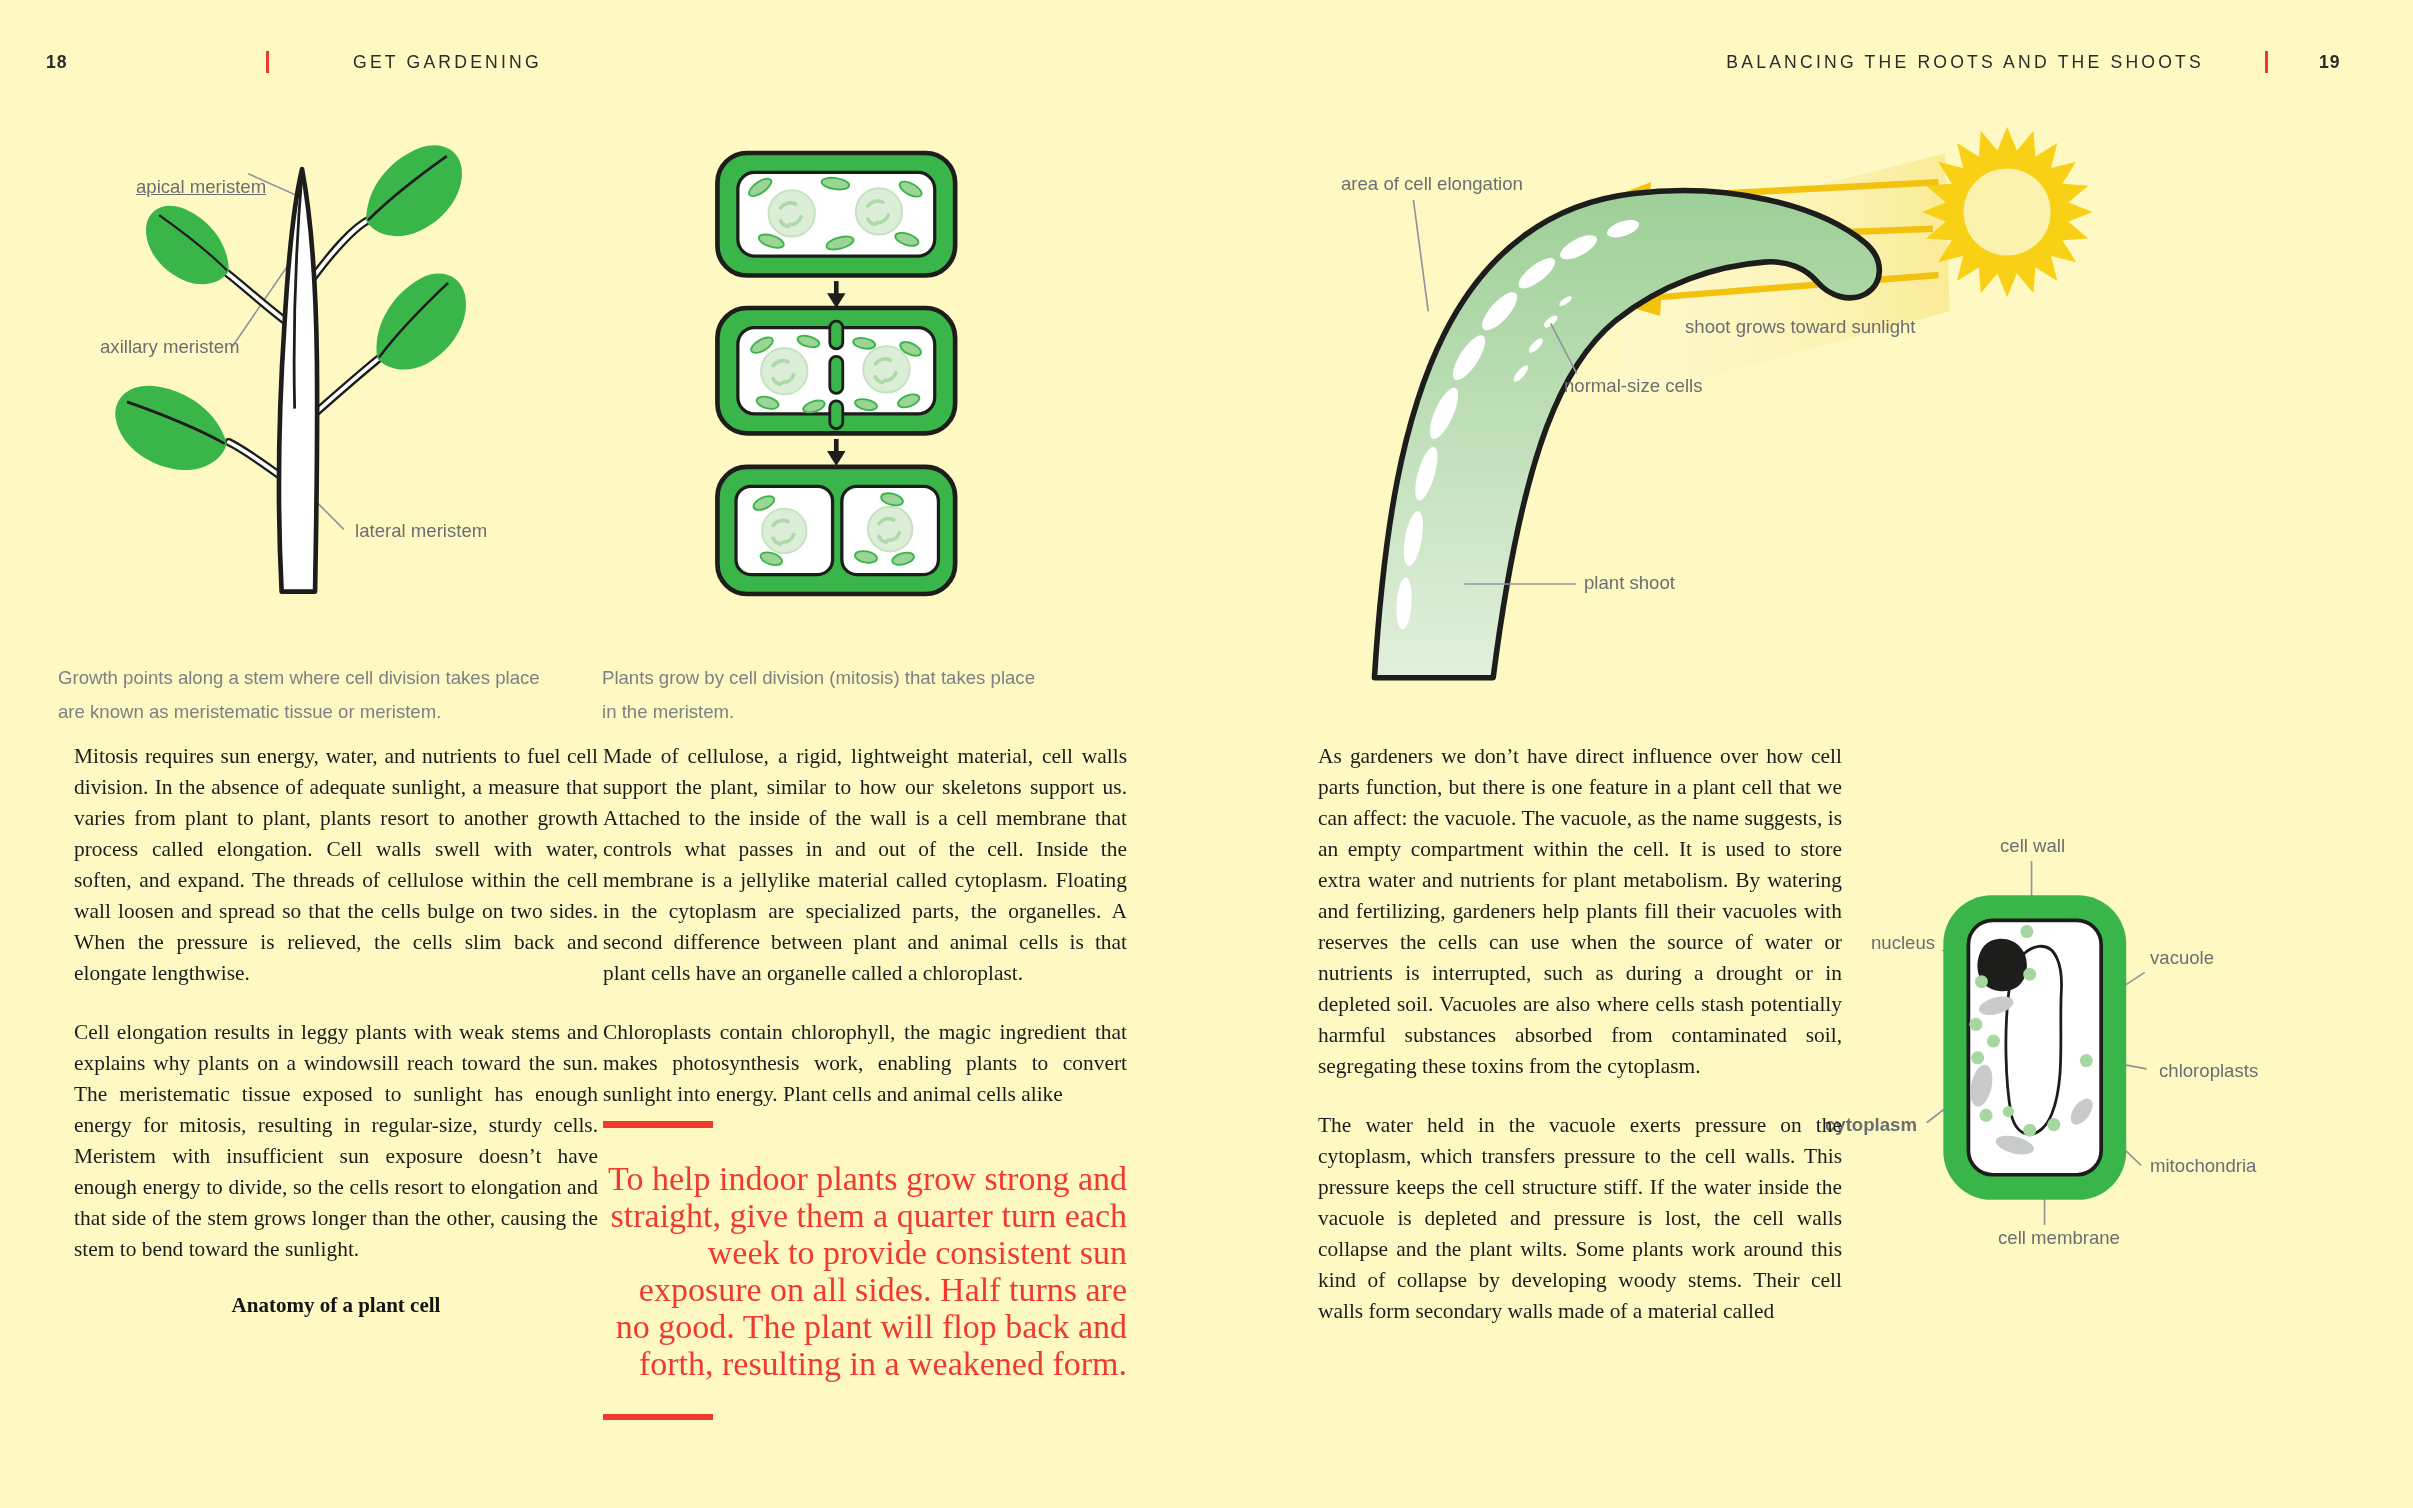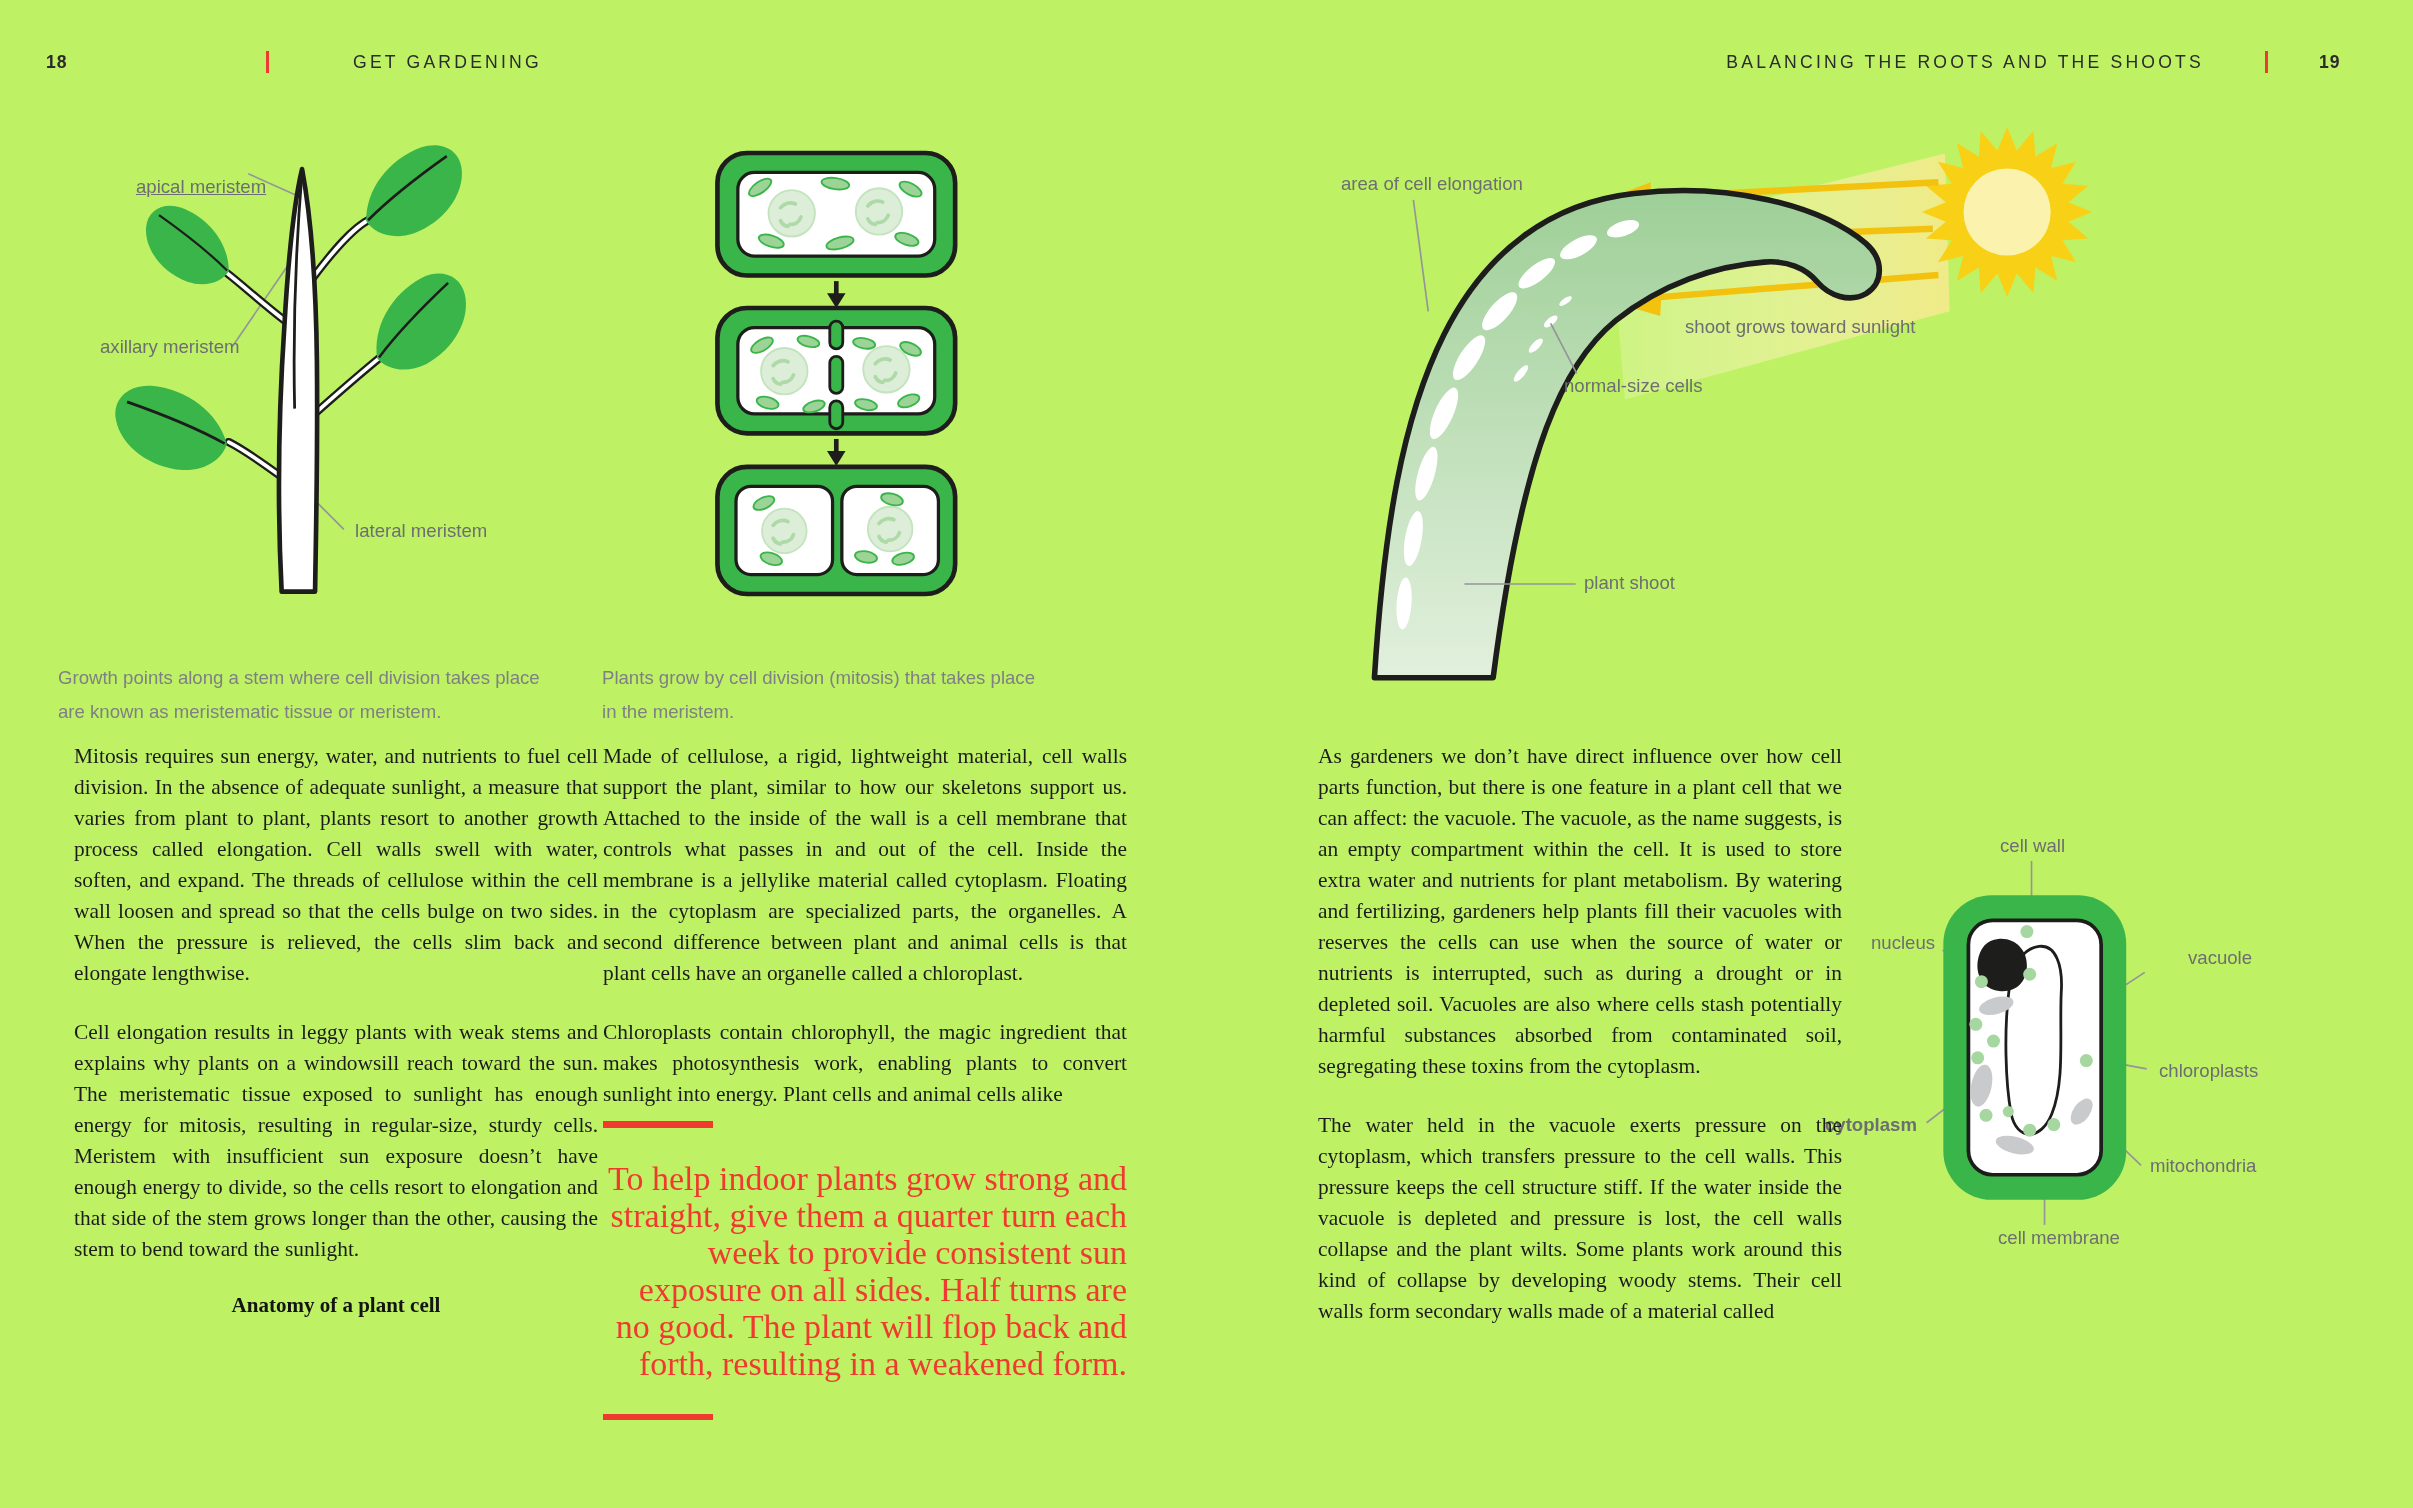--- a/index.html
+++ b/index.html
@@ -1,17 +1,17 @@
 <!DOCTYPE html>
 <html style="font-size:15px"><head>
 <meta charset="utf-8">
 <style>
   html,body { margin:0; padding:0; background:#ffffff; }
   #spread {
-    position:relative; width:2413px; height:1508px; background:#bef264;
+    position:relative; width:2413px; height:1508px; background:#fef9c3;
     overflow:hidden; font-family:"Liberation Sans",sans-serif;
   }
   .hdr { position:absolute; font-size:17.6px; letter-spacing:3.2px; color:#2b2b2b;
          font-family:"Liberation Sans",sans-serif; white-space:nowrap; }
   .hdr-num { font-weight:bold; letter-spacing:0.9px; }
   .vbar { position:absolute; width:2.8px; height:22px; background:#f03a30; }
   .caption { position:absolute; font-size:18.6px; line-height:1.85; color:#7e8083;
              font-family:"Liberation Sans",sans-serif; }
   .dlabel { position:absolute; font-size:18.6px; color:#6d6e71; white-space:nowrap;
             font-family:"Liberation Sans",sans-serif; }
@@ -287,21 +287,21 @@
       <circle cx="130" cy="240" r="7"></circle>
       <circle cx="139" cy="302" r="7"></circle>
       <circle cx="163" cy="298" r="6"></circle>
       <circle cx="186" cy="318" r="7"></circle>
       <circle cx="212" cy="312" r="7"></circle>
       <circle cx="247" cy="243" r="7"></circle>
     </g>
   </svg>
   <div class="dlabel" style="left:2000px; top:835px;">cell wall</div>
   <div class="dlabel" style="left:1871px; top:932px;">nucleus</div>
-  <div class="dlabel" style="left:2150px; top:947px;margin-left:38px;">vacuole</div>
+  <div class="dlabel" style="left:2150px; top:947px;">vacuole</div>
   <div class="dlabel" style="left:2159px; top:1060px;">chloroplasts</div>
   <div class="dlabel" style="left:1825px; top:1114px;font-weight:bold;">cytoplasm</div>
   <div class="dlabel" style="left:2150px; top:1155px;">mitochondria</div>
   <div class="dlabel" style="left:1998px; top:1227px;">cell membrane</div>
 
   <div class="col" style="left:74px; top:741px;">
     <p>Mitosis requires sun energy, water, and nutrients to fuel cell division. In the absence of adequate sunlight, a measure that varies from plant to plant, plants resort to another growth process called elongation. Cell walls swell with water, soften, and expand. The threads of cellulose within the cell wall loosen and spread so that the cells bulge on two sides. When the pressure is relieved, the cells slim back and elongate lengthwise.</p>
     <p>Cell elongation results in leggy plants with weak stems and explains why plants on a windowsill reach toward the sun. The meristematic tissue exposed to sunlight has enough energy for mitosis, resulting in regular-size, sturdy cells. Meristem with insufficient sun exposure doesn’t have enough energy to divide, so the cells resort to elongation and that side of the stem grows longer than the other, causing the stem to bend toward the sunlight.</p>
     <div class="subhead">Anatomy of a plant cell</div>
   </div>

